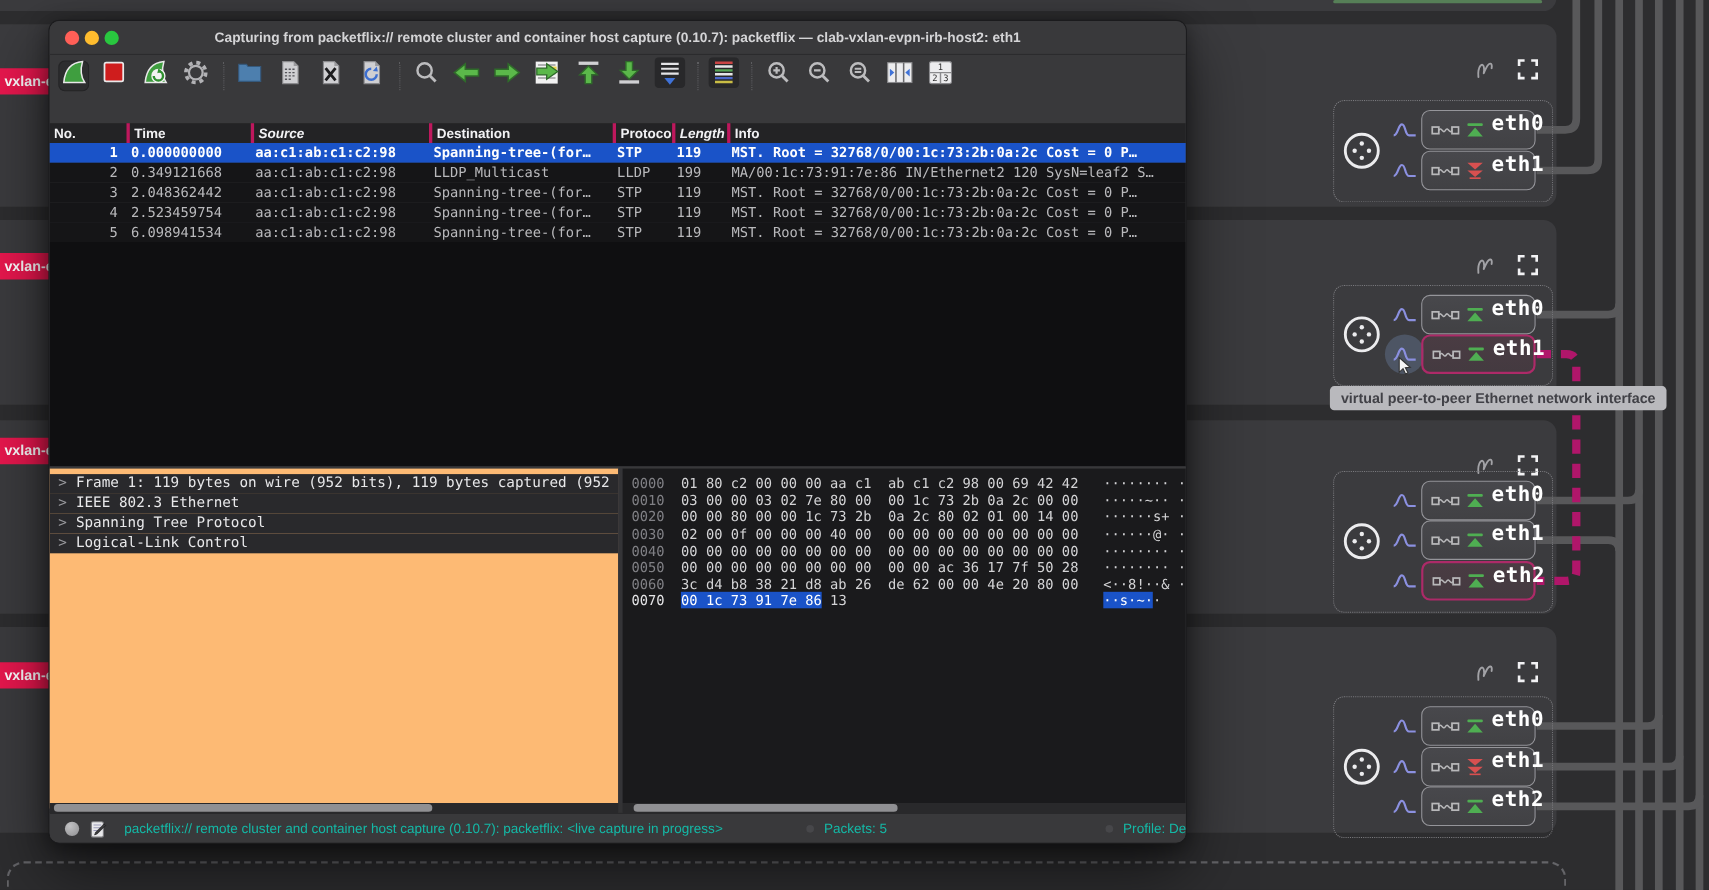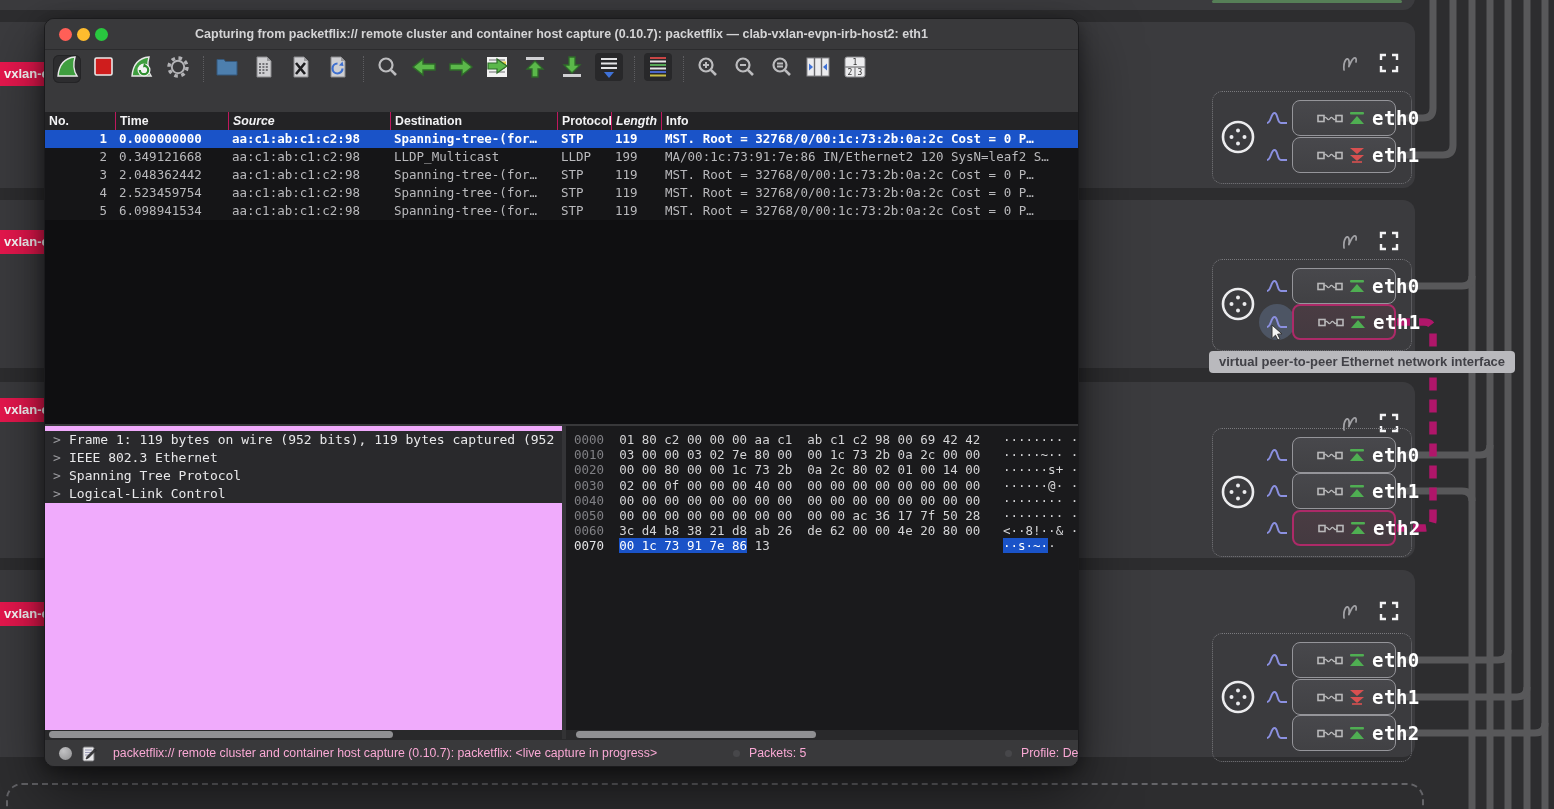--- a/index.html
+++ b/index.html
@@ -6,22 +6,22 @@
   .stage{position:relative;width:1554px;height:809px;overflow:hidden;background:#2d2d2f;
          font-family:"Liberation Sans","DejaVu Sans",sans-serif;}
   .abs{position:absolute;}
   
   .band{position:absolute;left:-20px;width:1435px;background:#3b3b3e;border-radius:12px;}
   .edge-label{position:absolute;left:0;width:48px;height:24px;background:#e8174e;color:#fff;
               font-size:13px;font-weight:bold;line-height:24px;padding-left:4px;overflow:hidden;
               white-space:nowrap;border-radius:0 3px 3px 0;}
   .node-box{position:absolute;border:1px dotted #7a7a7e;border-radius:10px;}
   .pill{position:absolute;width:104px;height:36px;border:1.5px solid #95959a;border-radius:8px;
-        background:linear-gradient(#48484c,#414144);display:flex;align-items:center;gap:6px;
-        padding-left:24px;box-sizing:border-box;}
+        background:linear-gradient(#48484c,#414144);display:flex;gap:6px;
+        padding-left:8px;box-sizing:border-box;}
   .pill.hl{border:2px solid #ad2a68;background:linear-gradient(#4a3c43,#443a40);}
   .pill-label{font-family:"DejaVu Sans Mono",monospace;font-weight:bold;font-size:19px;color:#fff;letter-spacing:.5px;}
   .hover-circle{position:absolute;width:36px;height:36px;border-radius:50%;background:rgba(96,112,138,.5);}
   .hdr-ico{position:absolute;}
   .tooltip{position:absolute;left:1209px;top:351px;background:#b9b9bd;color:#414147;font-size:13px;
            font-weight:bold;padding:3px 10px 4px;border-radius:4px;white-space:nowrap;}
   .gfrag{position:absolute;left:1212px;top:0;width:190px;height:3px;background:#567f57;border-radius:2px;}
   .boundary{position:absolute;left:6px;top:783px;width:1414px;height:140px;border:2px dashed #646468;border-radius:16px;}
   
   .win{position:absolute;left:44px;top:18px;width:1033px;height:747px;background:#39393b;border-radius:10px;
@@ -40,46 +40,46 @@
   .finput{flex:1;background:transparent;border:none;outline:none;color:#cfcfd2;font-size:12.5px;
           font-family:"Liberation Sans","DejaVu Sans",sans-serif;padding:0 4px;}
   .finput::placeholder{color:#7f7f84;}
   .fapply{width:26px;height:16px;background:#7fa9ee;border-radius:3px;display:flex;align-items:center;justify-content:center;margin-right:2px;}
   .fcaret{width:14px;height:16px;background:#232325;border-radius:2px;display:flex;align-items:center;justify-content:center;margin-right:3px;}
   .fplus{position:absolute;right:12px;top:3px;color:#c9c9cc;font-size:15px;font-weight:bold;}
   
   .pl-header{position:absolute;left:0;top:93px;width:100%;height:18px;background:#232325;display:flex;
              font-size:12.3px;font-weight:bold;color:#f2f2f4;}
   .plh{height:18px;line-height:18px;box-sizing:border-box;padding-left:4px;overflow:hidden;white-space:nowrap;}
-  .plh.sep{border-left:1px solid #be185d;}
+  .plh.sep{border-left:3px solid #be185d;}
   .pl-rows{position:absolute;left:0;top:111px;width:100%;}
   .plr{display:flex;height:18px;background:#151517;font-family:"DejaVu Sans Mono",monospace;font-size:12.5px;color:#b9b9bc;}
   .plr.selected{background:#1a53c8;color:#fff;font-weight:bold;}
   .plc{height:18px;line-height:18px;box-sizing:border-box;padding:0 4px;overflow:hidden;white-space:nowrap;}
   .plc.r{text-align:right;padding-right:8px;}
   .void{position:absolute;left:0;top:201px;width:100%;height:204px;background:#0f0f11;}
   .hsplit{position:absolute;left:0;top:405px;width:100%;height:2px;background:#38383a;}
-  .dpane{position:absolute;left:0;top:407px;width:517px;height:304px;background:#f0abfc;overflow:hidden;}
+  .dpane{position:absolute;left:0;top:407px;width:517px;height:304px;background:#fdba74;overflow:hidden;}
   .vsplit{position:absolute;left:517px;top:407px;width:4px;height:304px;background:#343437;}
   .hpane{position:absolute;left:521px;top:407px;width:512px;height:304px;background:#1a1a1c;overflow:hidden;}
   .drow{height:18px;line-height:18px;background:#29292c;font-family:"DejaVu Sans Mono",monospace;font-size:13px;
         color:#e8e8ea;white-space:nowrap;overflow:hidden;padding-left:8px;margin-top:0;}
   .drow .chev{color:#9a9a9e;display:inline-block;width:16px;}
   .hxr{height:15.2px;line-height:15.2px;font-family:"DejaVu Sans Mono",monospace;font-size:12.5px;
        white-space:pre;color:#d4d4d6;padding-left:8px;}
   .hxr .off{color:#808085;}
   .hxr .off.cur{color:#e4e4e6;}
   .hxr .sel{background:#1a53c8;color:#fff;}
   .scrollstrip{position:absolute;left:0;top:711px;width:100%;height:9px;background:#333335;}
   .track{position:absolute;top:0;height:9px;background:#29292b;}
   .thumb{position:absolute;top:1px;height:7px;background:#909093;border-radius:3.5px;}
   .statusbar{position:absolute;left:0;top:720px;width:100%;height:27px;background:#39393b;border-top:1px solid #29292b;}
   .sb-circle{position:absolute;left:14px;top:7px;width:13px;height:13px;border-radius:50%;
              background:radial-gradient(circle at 35% 30%,#c2c2c4,#8e8e90);}
-  .sb-text{position:absolute;top:0;height:27px;line-height:27px;font-size:12.3px;color:#f9a8d4;white-space:nowrap;}
+  .sb-text{position:absolute;top:0;height:27px;line-height:27px;font-size:12.3px;color:#14b8a6;white-space:nowrap;}
   .sb-dot{position:absolute;top:10px;width:7px;height:7px;border-radius:50%;background:#47474a;}
 </style>
 </head>
 <body>
 
 <div class="stage">
 
   <div id="bands">
       <div class="band" style="top: -14px; height: 24px;"></div>
       <div class="band" style="top: 22px; height: 166px;"></div>

